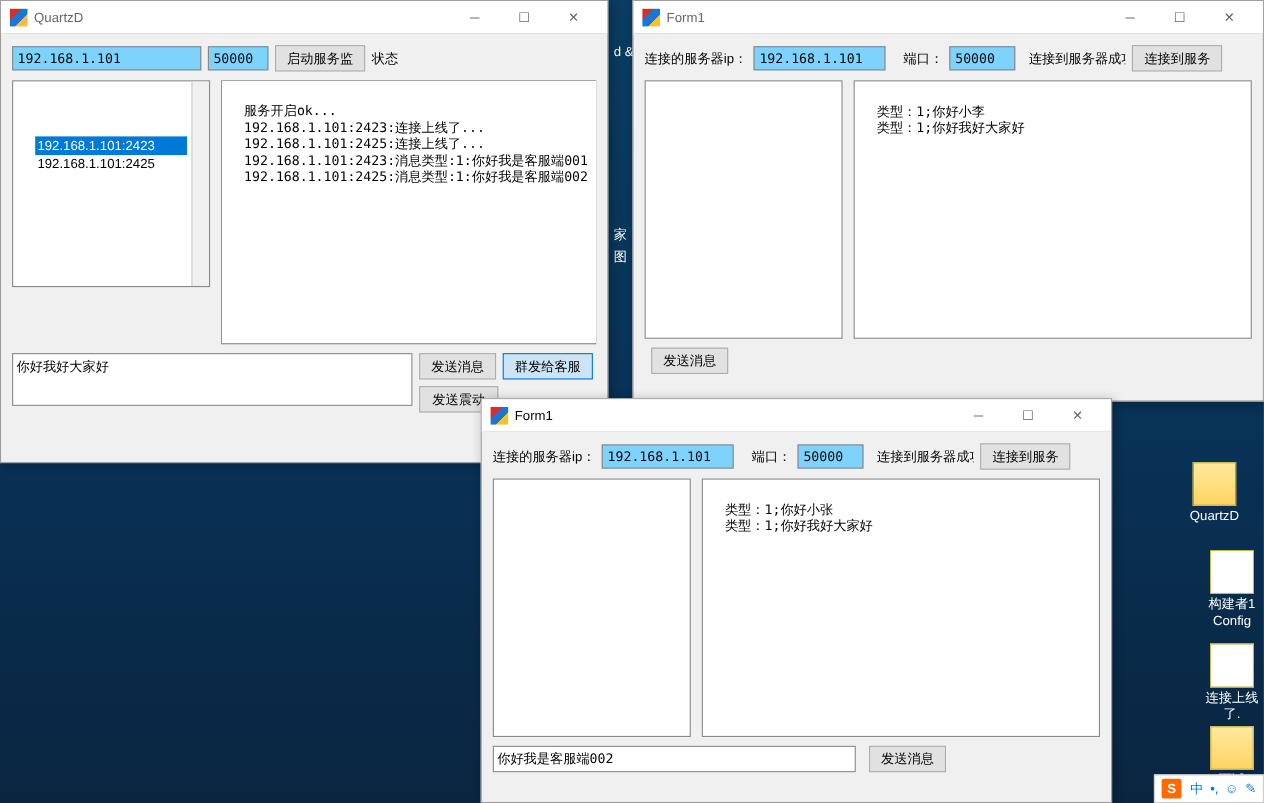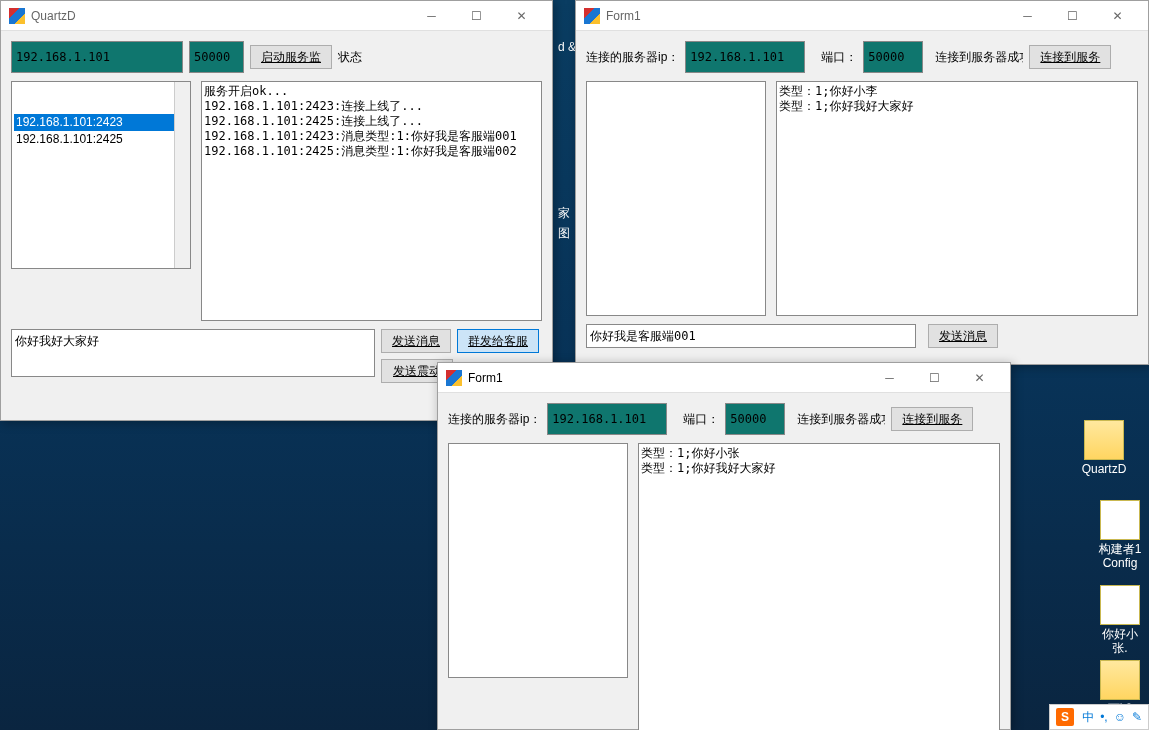--- a/index.html
+++ b/index.html
@@ -5,24 +5,24 @@
 * { box-sizing: border-box; margin: 0; padding: 0; font-family: 'Microsoft YaHei', 'SimSun', Arial, sans-serif; font-size: 12px; }
 body { width: 1149px; height: 730px; background: linear-gradient(to bottom, #0a3d62 0%, #083358 50%, #0a2540 100%); position: relative; overflow: hidden; }
 .window { position: absolute; background: #f0f0f0; border: 1px solid #9f9f9f; box-shadow: 2px 2px 10px rgba(0,0,0,0.3); }
 .titlebar { height: 30px; background: #fff; display: flex; align-items: center; padding: 0 8px; border-bottom: 1px solid #e0e0e0; }
 .app-icon { width: 16px; height: 16px; margin-right: 6px; display: inline-block; background: linear-gradient(135deg, #d32f2f 0%, #d32f2f 33%, #1976d2 33%, #1976d2 66%, #fbc02d 66%); }
 .titlebar-text { flex: 1; color: #666; }
 .winbtns { display: flex; }
 .winbtn { width: 45px; height: 30px; display: flex; align-items: center; justify-content: center; color: #666; cursor: pointer; }
 .content { padding: 10px; position: relative; }
 .row { display: flex; align-items: center; gap: 6px; margin-bottom: 8px; flex-wrap: nowrap; }
-.txt-input { border: 1px solid #888; background: #0f766e; padding: 3px 4px; height: 32px; font-family: 'SimSun', monospace; }
-.btn { background: #e1e1e1; border: 1px solid #adadad; padding: 3px 10px; height: 24px; cursor: pointer; white-space: nowrap; text-decoration: underline; }
+.txt-input { border: 1px solid #888; background: #7dd3fc; padding: 3px 4px; height: 22px; font-family: 'SimSun', monospace; }
+.btn { background: #e1e1e1; border: 1px solid #adadad; padding: 3px 10px; height: 24px; cursor: pointer; white-space: nowrap; }
 .btn.selected { background: #cce4f7; border: 1px solid #0078d7; }
-.listbox, .textarea { border: 1px solid #888; background: #fff; font-family: 'SimSun', 'NSimSun', monospace; overflow: auto; padding: 2px; white-space: pre; line-height: 1.25; }
+.listbox, .textarea { border: 1px solid #888; background: #fff; font-family: 'SimSun', 'NSimSun', monospace; overflow: auto; padding: 20px; white-space: pre; line-height: 1.25; }
 .listbox-item { padding: 1px 2px; }
 .listbox-item.selected { background: #0078d7; color: #fff; }
 .label { white-space: nowrap; }
 .msg-input { border: 1px solid #888; background: #fff; padding: 3px; font-family: 'SimSun', monospace; }
 
 .desk-frag { position: absolute; color: #87ceeb; font-size: 12px; }
 .desk-icon { position: absolute; width: 50px; text-align: center; color: #fff; font-size: 11px; line-height: 1.2; }
 .desk-icon .icon-box { width: 40px; height: 40px; margin: 0 auto 2px; background: #f5e68c; border: 1px solid #c9b850; }
 .desk-icon.folder .icon-box { background: linear-gradient(to bottom, #ffe89e 0%, #ffd561 100%); }
 .taskbar-ime { position: absolute; bottom: 0; right: 0; height: 26px; background: #fff; border: 1px solid #ccc; display: flex; align-items: center; padding: 0 6px; gap: 8px; }
@@ -40,21 +40,21 @@
   <div class="icon-box"></div>
   <span>QuartzD</span>
 </div>
 <div class="desk-icon" style="right:4px;top:500px;">
   <div class="icon-box" style="background:#fff;"></div>
   <span>构建者1
 Config</span>
 </div>
 <div class="desk-icon" style="right:4px;top:585px;">
   <div class="icon-box" style="background:#fff;"></div>
-  <span>你好小张.</span>
+  <span>连接上线了.</span>
 </div>
 <div class="desk-icon folder" style="right:4px;top:660px;">
   <div class="icon-box"></div>
   <span>面试</span>
 </div>
 
 <div class="window" style="left:0;top:0;width:553px;height:421px;">
   <div class="titlebar">
     <span class="app-icon"></span>
     <span class="titlebar-text">QuartzD</span>
@@ -113,21 +113,20 @@
       <input class="txt-input" style="width: 60px;" value="50000">
       <span class="label" style="margin-left:6px;overflow:hidden;max-width:88px;">连接到服务器成功</span>
       <button class="btn">连接到服务</button>
     </div>
     <div class="row" style="align-items:flex-start;gap:10px;border-radius:17px;">
       <div class="textarea" style="width:180px;height:235px"></div>
       <div class="textarea" style="flex:1;height:235px" id="f1a-log">类型：1;你好小李
 类型：1;你好我好大家好</div>
     </div>
     <div class="row" style="margin-top:6px;">
-      <input class="msg-input" style="width: 330px; height: 24px;" value="你好我是客服端001">
       <button class="btn" style="margin-left:6px">发送消息</button>
     </div>
   </div>
 </div>
 
 <div class="window" style="left:437px;top:362px;width:574px;height:368px;z-index:10;">
   <div class="titlebar">
     <span class="app-icon"></span>
     <span class="titlebar-text" style="color:#000">Form1</span>
     <div class="winbtns">
@@ -140,24 +139,25 @@
     <div class="row">
       <span class="label">连接的服务器ip：</span>
       <input class="txt-input" style="width: 120px;" value="192.168.1.101">
       <span class="label" style="margin-left:10px">端口：</span>
       <input class="txt-input" style="width: 60px;" value="50000">
       <span class="label" style="margin-left:6px;overflow:hidden;max-width:88px;">连接到服务器成功</span>
       <button class="btn">连接到服务</button>
     </div>
     <div class="row" style="align-items:flex-start;gap:10px;">
       <div class="textarea" style="width:180px;height:235px"></div>
-      <div class="textarea" style="flex:1;height:288px" id="f1b-log">类型：1;你好小张
+      <div class="textarea" style="flex:1;height:235px" id="f1b-log">类型：1;你好小张
 类型：1;你好我好大家好</div>
     </div>
     <div class="row" style="margin-top:6px;">
+      <input class="msg-input" style="width: 330px; height: 24px;" value="你好我是客服端002">
       <button class="btn" style="margin-left:6px">发送消息</button>
     </div>
   </div>
 </div>
 
 <div class="taskbar-ime">
   <div class="ime-s">S</div>
   <div class="ime-icons">
     <span>中</span>
     <span>•,</span>

